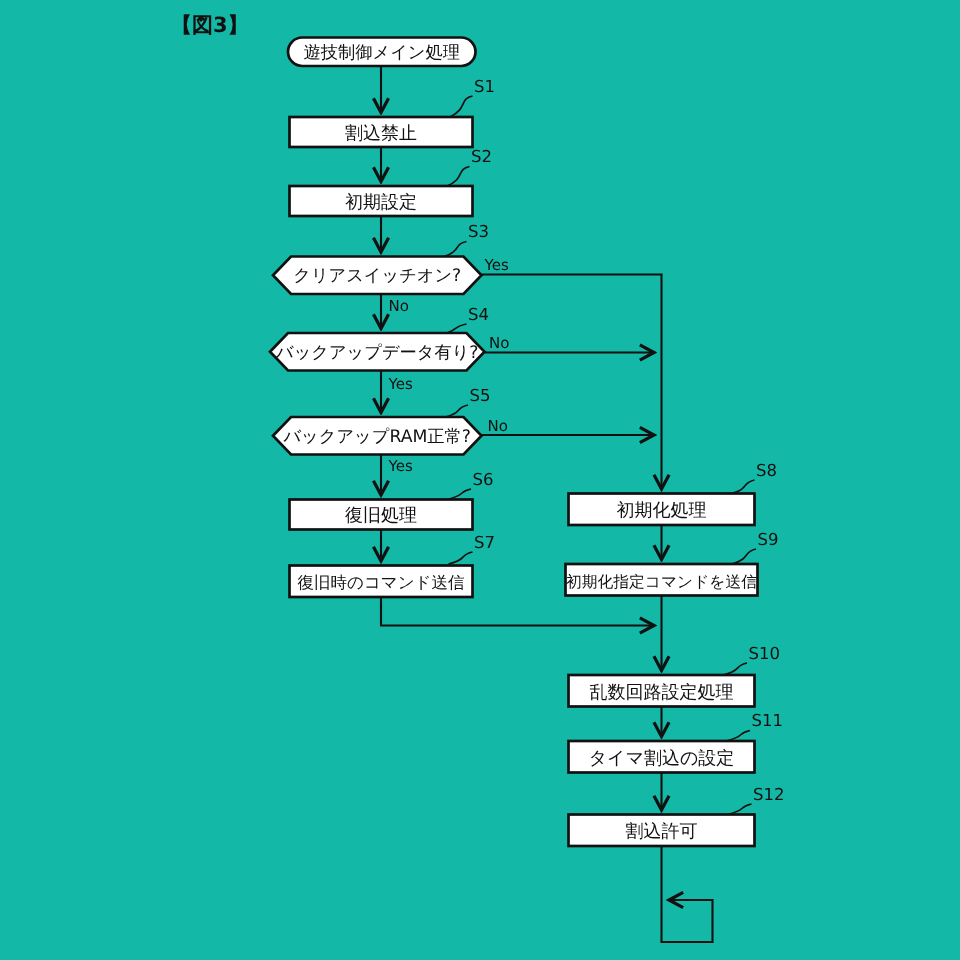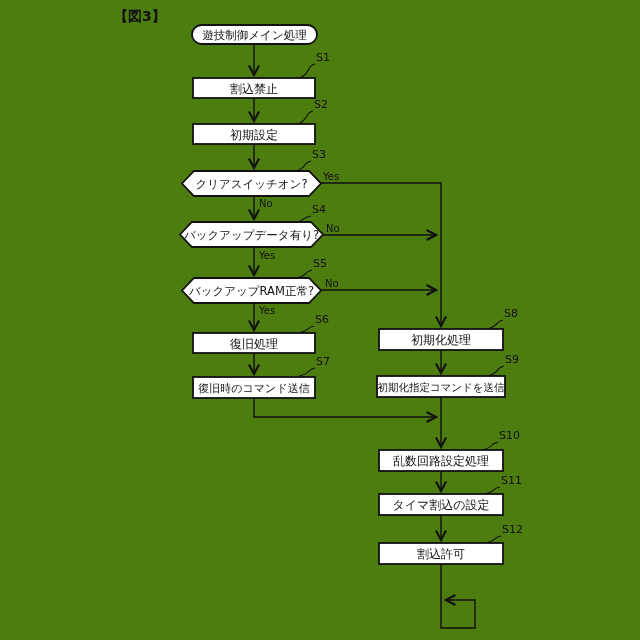--- a/index.html
+++ b/index.html
@@ -4,21 +4,21 @@
 <style>
   html, body {
     margin: 0;
     padding: 0;
     background: #ffffff;
   }
   .page {
     position: relative;
     width: 640px;
     height: 640px;
-    background: #4d7c0f;
+    background: #14b8a6;
     font-family: "DejaVu Sans", sans-serif;
     overflow: hidden;
   }
   svg { display: block; }
   .shape {
     fill: #ffffff;
     stroke: #111111;
     stroke-width: 1.8;
   }
   .conn {

